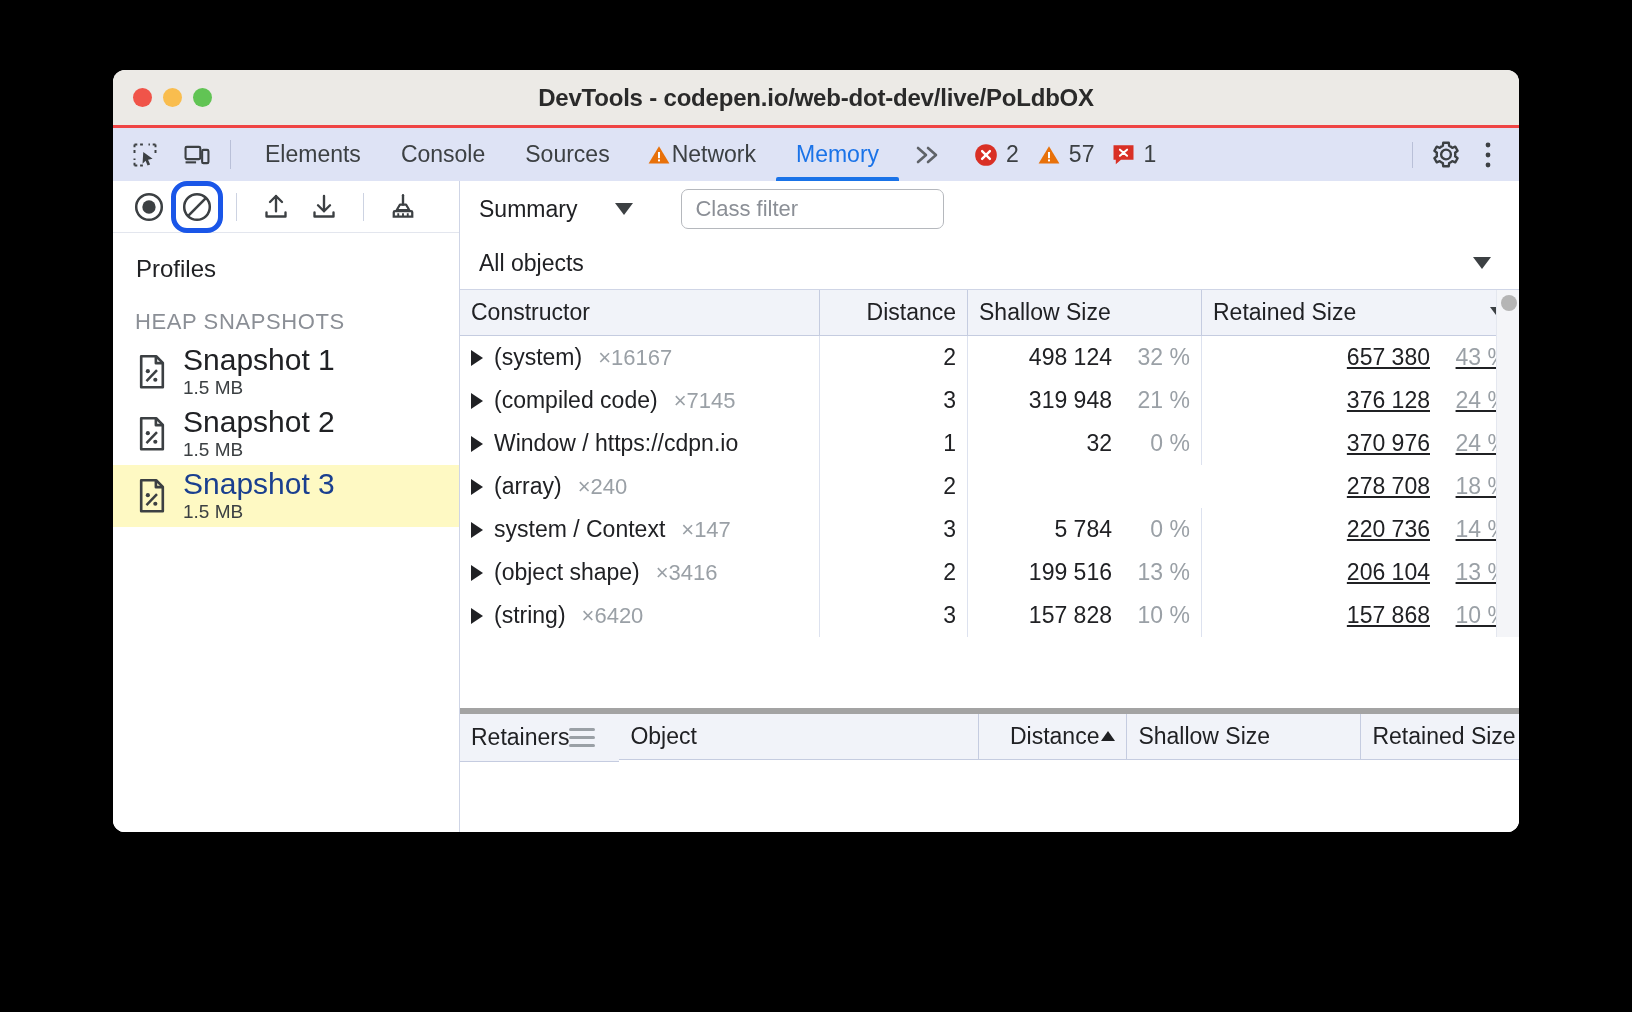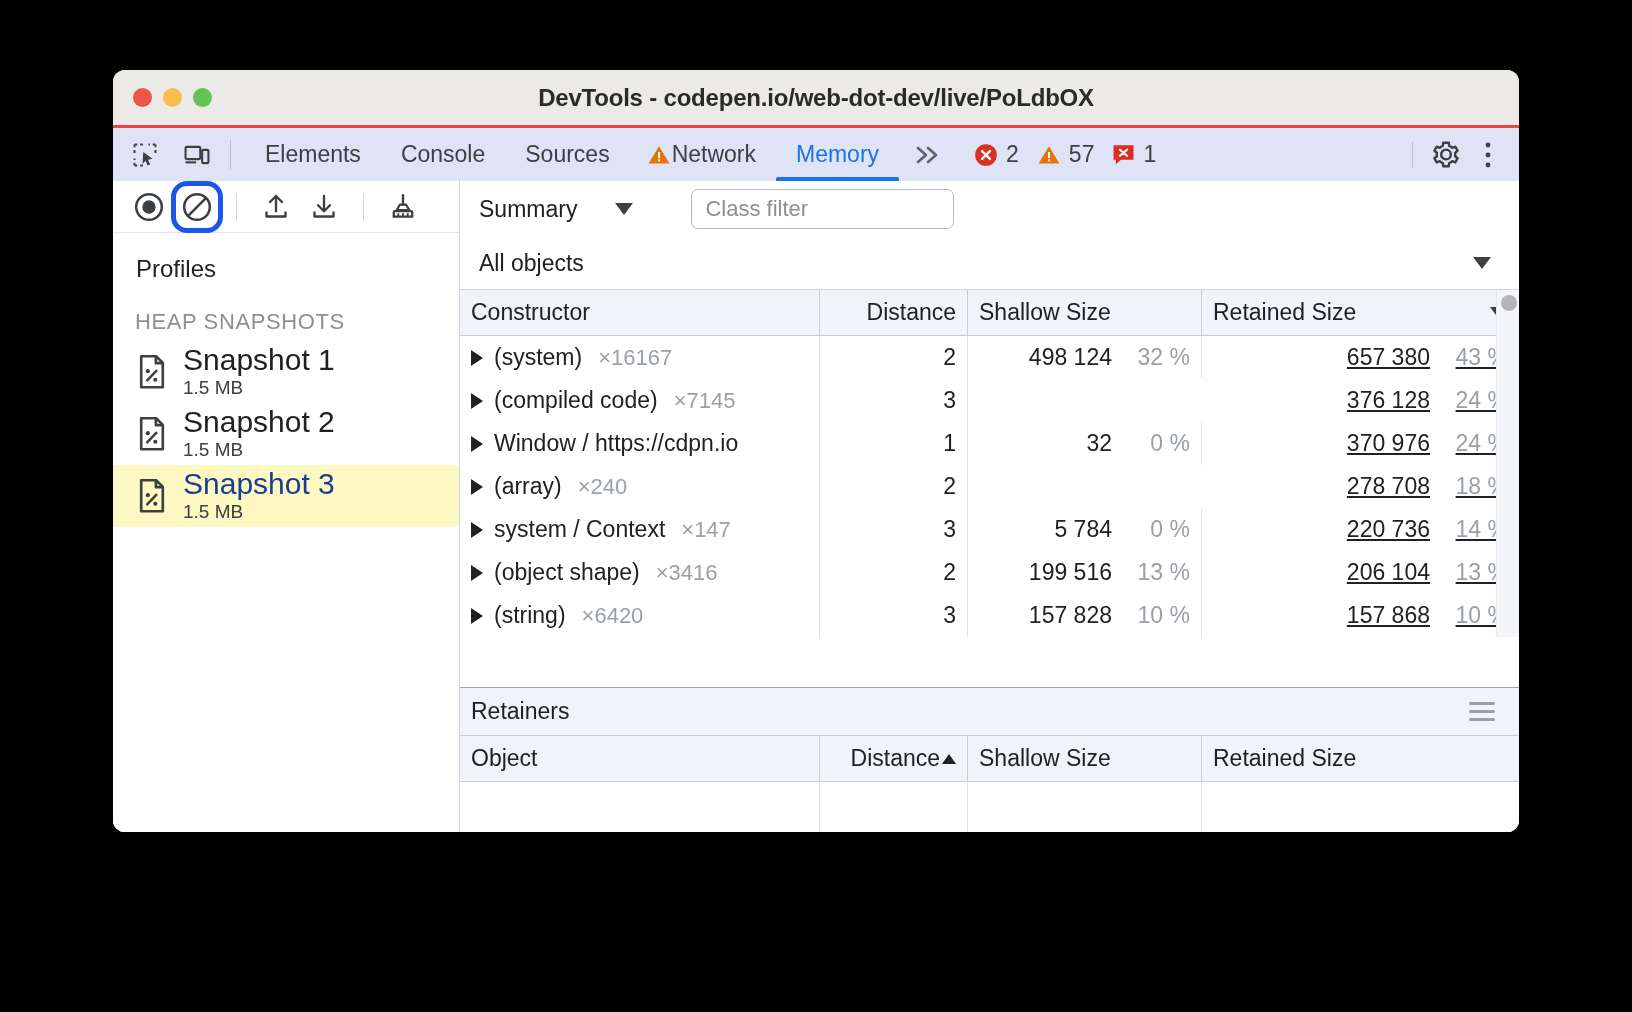--- a/index.html
+++ b/index.html
@@ -201,21 +201,21 @@
     padding-right: 10px;
   }
   .caret-down {
     width: 0; height: 0;
     border-left: 9px solid transparent;
     border-right: 9px solid transparent;
     border-top: 12px solid #3c4043;
   }
   #class-filter {
     width: 263px; height: 40px;
-    margin-left: 32px;
+    margin-left: 22px;
     border: 1px solid #b5b8bd;
     border-radius: 7px;
     padding: 10px 13px;
     font-size: 22px;
     font-family: "Liberation Sans", sans-serif;
     color: #202124;
     background: #fff;
     outline: none;
   }
   #class-filter::placeholder { color: #8b8f96; }
@@ -320,22 +320,22 @@
     width: 16px; height: 16px;
     border-radius: 8px;
     background: #b5b5b5;
     cursor: pointer;
   }
 
   
   #retainers {
     flex: 1 1 auto;
     display: flex;
-    flex-direction: column;
-    border-top: 1px solid #a3a3a3;
+    flex-direction: row;
+    border-top: 6px solid #a3a3a3;
     min-height: 0;
   }
   #retainers-bar {
     height: 48px;
     background: #f1f3f9;
     display: flex; align-items: center;
     padding: 0 24px 0 11px;
     border-bottom: 1px solid #c5cce0;
     flex: 0 0 auto;
   }
@@ -613,20 +613,24 @@
                   <span class="pct">43 %</span>
                 </div>
               </div>
               <div class="grid-row">
                 <div class="gc col-ctor">
                   <span class="tri"></span>
                   <span class="ctor-name">(compiled code)</span>
                   <span class="ctor-count">×7145</span>
                 </div>
                 <div class="gc col-dist num">3</div>
+                <div class="gc col-shal sizecell">
+                  <span>319 948</span>
+                  <span class="pct">21 %</span>
+                </div>
                 <div class="gc col-reta sizecell">
                   <span>376 128</span>
                   <span class="pct">24 %</span>
                 </div>
               </div>
               <div class="grid-row">
                 <div class="gc col-ctor">
                   <span class="tri"></span>
                   <span class="ctor-name">Window / https://cdpn.io</span>
                 </div>

